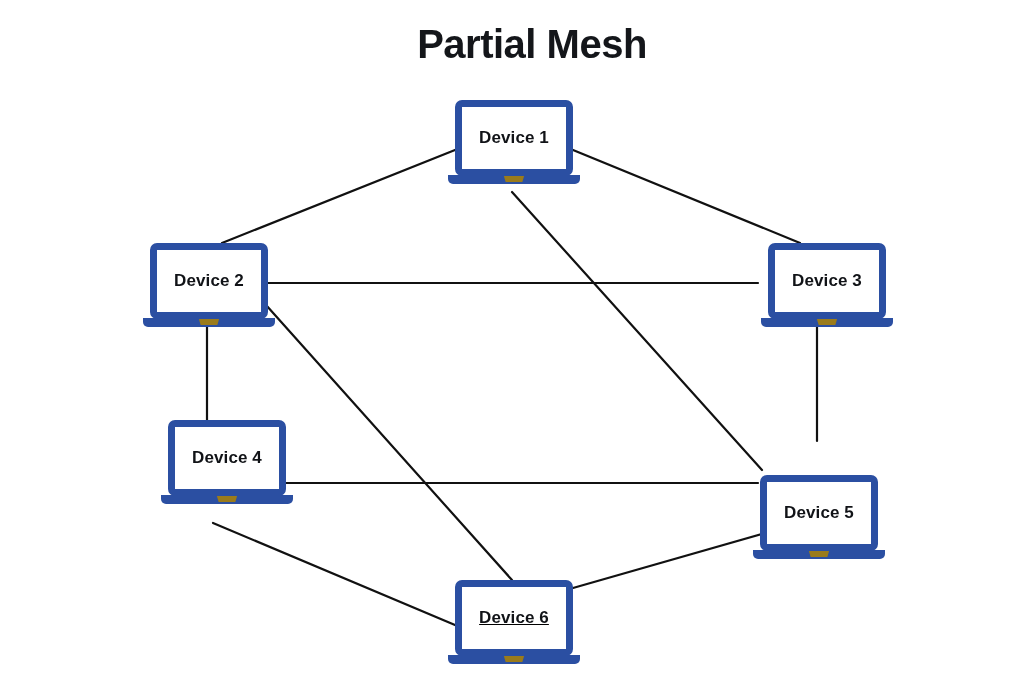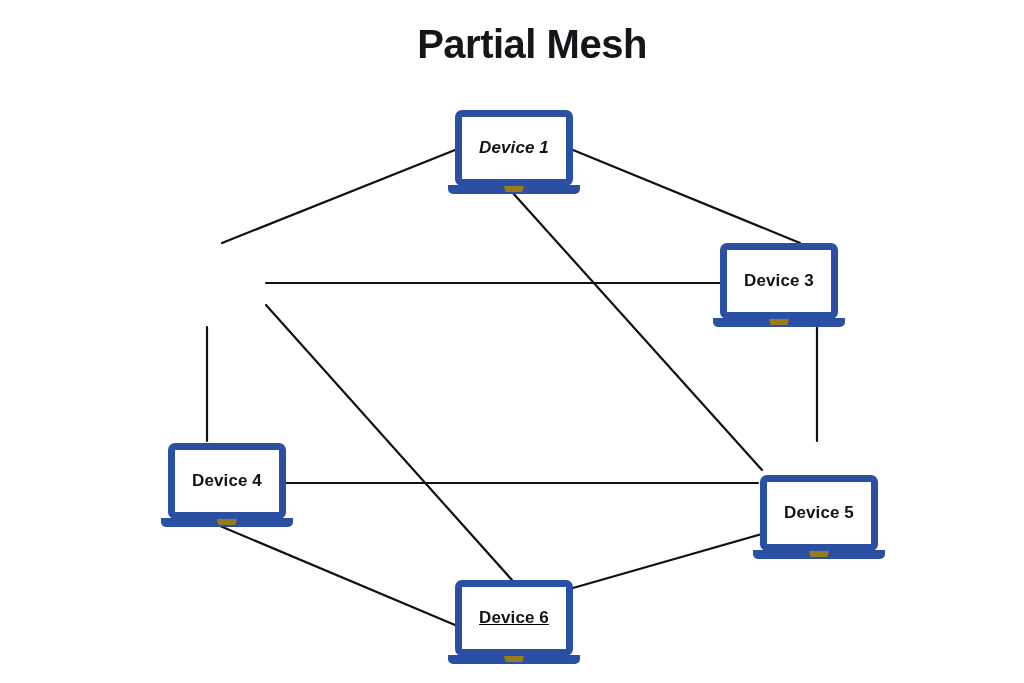--- a/index.html
+++ b/index.html
@@ -96,40 +96,48 @@
       <line x1="512" y1="192" x2="762" y2="470" stroke="#111111" stroke-width="2.2" stroke-linecap="round"></line>
       <line x1="266" y1="283" x2="758" y2="283" stroke="#111111" stroke-width="2.2" stroke-linecap="round"></line>
       <line x1="207" y1="327" x2="207" y2="441" stroke="#111111" stroke-width="2.2" stroke-linecap="round"></line>
       <line x1="266" y1="305" x2="512" y2="580" stroke="#111111" stroke-width="2.2" stroke-linecap="round"></line>
       <line x1="817" y1="327" x2="817" y2="441" stroke="#111111" stroke-width="2.2" stroke-linecap="round"></line>
       <line x1="266" y1="483" x2="758" y2="483" stroke="#111111" stroke-width="2.2" stroke-linecap="round"></line>
       <line x1="213" y1="523" x2="455" y2="625" stroke="#111111" stroke-width="2.2" stroke-linecap="round"></line>
       <line x1="800" y1="523" x2="573" y2="588" stroke="#111111" stroke-width="2.2" stroke-linecap="round"></line>
     </svg>
 
-  <div class="node" id="node-device-1" style="left:455px; top:110px;font-style:italic;">
+  <div class="node" id="node-device-1" style="left:455px; top:100px;">
     <div class="node-screen">
       <span class="node-label">Device 1</span>
     </div>
     <div class="node-base">
       <div class="node-trackpad"></div>
     </div>
   </div>
 
+  <div class="node" id="node-device-2" style="left:150px; top:243px;">
+    <div class="node-screen">
+      <span class="node-label">Device 2</span>
+    </div>
+    <div class="node-base">
+      <div class="node-trackpad"></div>
+    </div>
+  </div>
 
-  <div class="node" id="node-device-3" style="left:720px; top:243px;">
+  <div class="node" id="node-device-3" style="left:768px; top:243px;">
     <div class="node-screen">
       <span class="node-label">Device 3</span>
     </div>
     <div class="node-base">
       <div class="node-trackpad"></div>
     </div>
   </div>
 
-  <div class="node" id="node-device-4" style="left:150px; top:443px;padding-left:18px;">
+  <div class="node" id="node-device-4" style="left:150px; top:420px;padding-left:18px;">
     <div class="node-screen">
       <span class="node-label">Device 4</span>
     </div>
     <div class="node-base">
       <div class="node-trackpad"></div>
     </div>
   </div>
 
   <div class="node" id="node-device-5" style="left:760px; top:443px;margin-top:32px;">
     <div class="node-screen">

